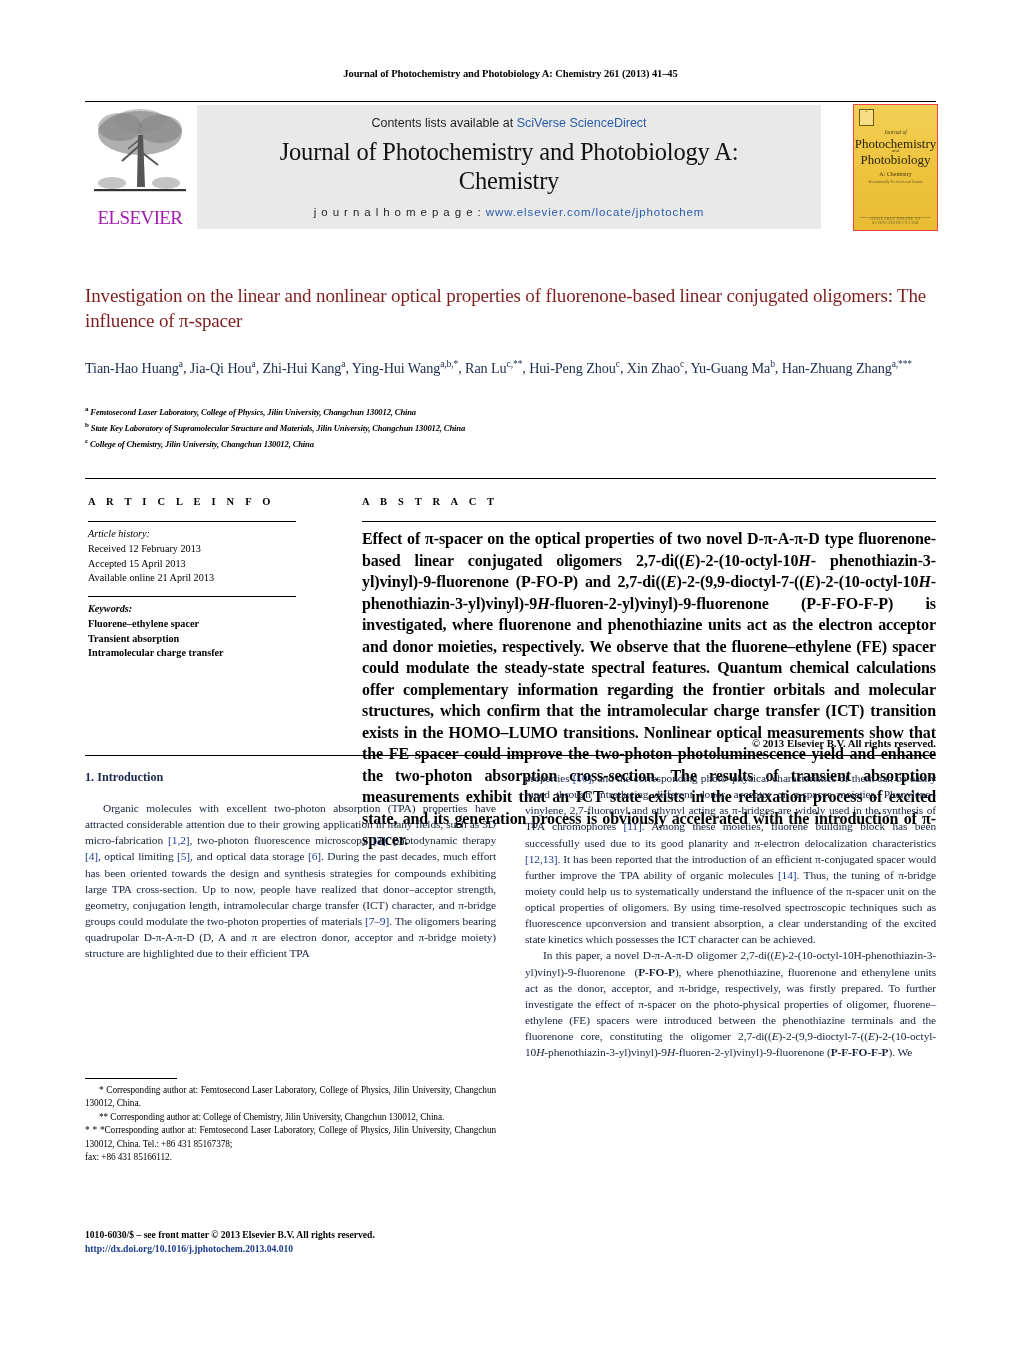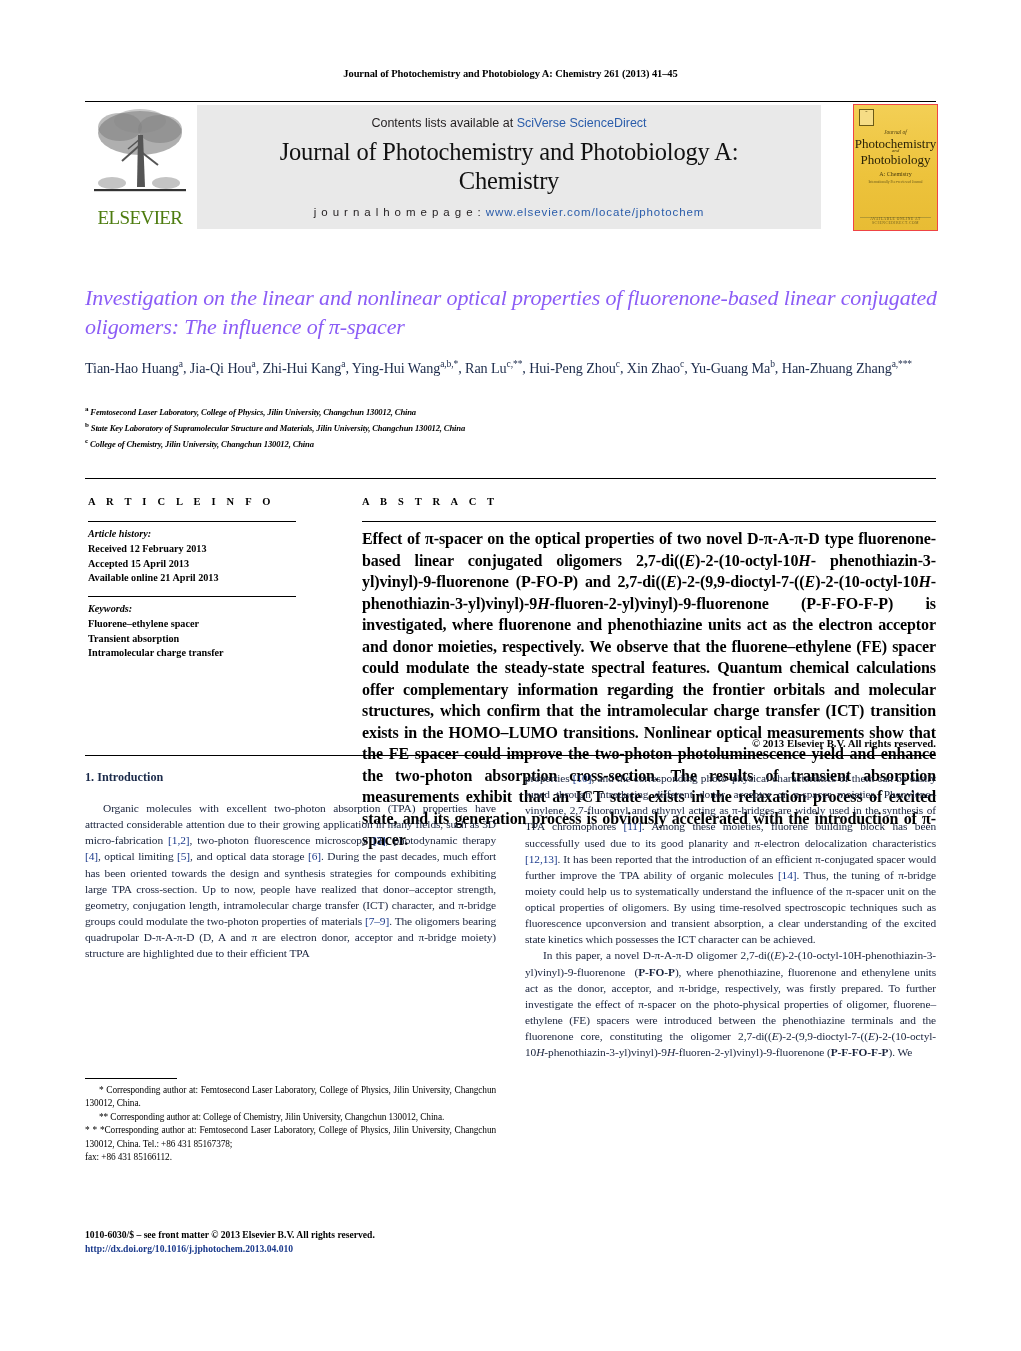--- a/index.html
+++ b/index.html
@@ -57,21 +57,21 @@
   }
   .tree-svg { position:absolute; left:4px; top:0px; }
   .elsevier-word {
     position: absolute;
     left: 0; bottom: 0px;
     width: 104px;
     text-align: center;
     font-family: "Liberation Serif", serif;
     font-size: 19px;
     letter-spacing: -0.6px;
-    color: #4d7c0f;
+    color: #a21caf;
     font-weight: normal;
   }
   .masthead-center {
     position: absolute;
     left: 112px; top: 2px;
     width: 624px; height: 124px;
     background: #e9e9e9;
     display: flex;
     flex-direction: column;
     align-items: center;
@@ -154,25 +154,24 @@
   .cover-rule {
     position:absolute; left:6px; right:6px; bottom:12px;
     border-top:1px solid #b49a33;
   }
 
   
   .title {
     position: absolute;
     left: 85px; top: 283px;
     width: 855px;
-    font-size: 22px;
+    font-size: 19px;
     line-height: 1.32;
-    color: #8b5cf6;
+    color: #7f1d1d;
     letter-spacing: -0.15px;
-    font-style: italic;
   }
   .authors {
     position: absolute;
     left: 85px; top: 358px;
     width: 855px;
     font-size: 14.2px;
     line-height: 1.45;
     color: #1b2a4a;
     letter-spacing: -0.1px;
   }
@@ -203,21 +202,21 @@
   .artinfo-head {
     position: absolute; left: 88px; top: 496px;
     font-size: 10.5px; font-weight: bold; letter-spacing: 4.2px;
   }
   .artinfo-rule {
     position: absolute; left: 88px; top: 521px; width: 208px;
     border-top: 1.4px solid #000;
   }
   .artinfo-block1 {
     position: absolute; left: 88px; top: 527px; width: 230px;
-    font-size: 10.2px; line-height: 1.45; font-weight: bold;
+    font-size: 10.2px; line-height: 1.45; font-weight: normal;
   }
   .artinfo-block1 .ital { font-style: italic; }
   .artinfo-rule2 {
     position: absolute; left: 88px; top: 596px; width: 208px;
     border-top: 1.4px solid #000;
   }
   .artinfo-block2 {
     position: absolute; left: 88px; top: 602px; width: 230px;
     font-size: 10.2px; line-height: 1.45; font-weight: bold;
   }

